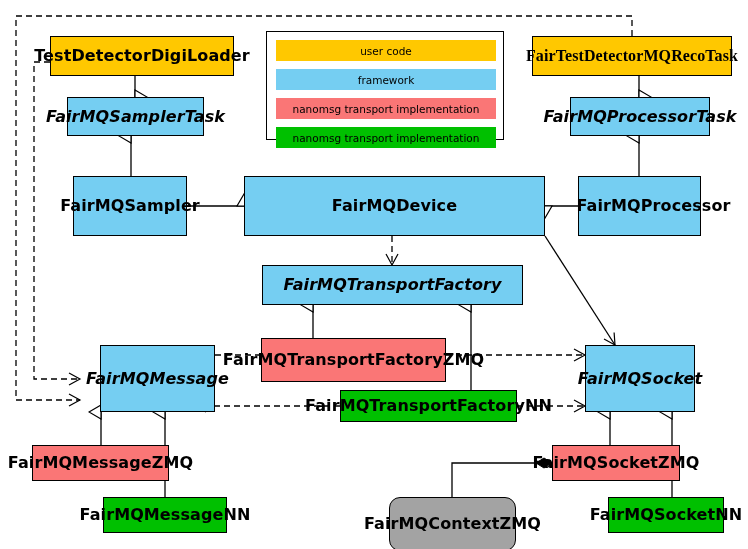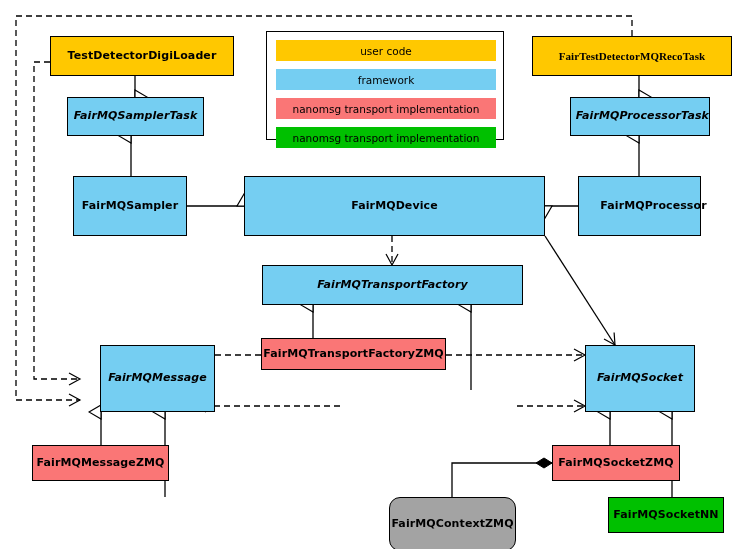--- a/index.html
+++ b/index.html
@@ -22,21 +22,21 @@
     height: 549px;
   }
   .node {
     position: absolute;
     box-sizing: border-box;
     border: 1px solid #000000;
     display: flex;
     align-items: center;
     justify-content: center;
     text-align: center;
-    font-size: 11px;
+    font-size: 16px;
     font-weight: bold;
     color: #000000;
     line-height: 1.1;
     letter-spacing: 0.1px;
     z-index: 3;
   }
   .node.abstract {
     font-style: italic;
   }
   .legend-box {
@@ -163,46 +163,52 @@
 
   <div class="node" style="left: 50px; top: 36px; width: 184px; height: 40px; background: rgb(255, 200, 0);">
     <span>TestDetectorDigiLoader</span>
   </div>
   <div class="node" style="left: 532px; top: 36px; width: 200px; height: 40px; background: rgb(255, 200, 0); font-family: Liberation Serif, serif;">
     <span>FairTestDetectorMQRecoTask</span>
   </div>
   <div class="node abstract" style="left: 67px; top: 97px; width: 137px; height: 39px; background: rgb(117, 206, 242);">
     <span>FairMQSamplerTask</span>
   </div>
-  <div class="node abstract" style="left: 570px; top: 97px; width: 140px; height: 39px; background: rgb(117, 206, 242); justify-content: flex-end;">
+  <div class="node abstract" style="left: 570px; top: 97px; width: 140px; height: 39px; background: rgb(117, 206, 242);">
     <span>FairMQProcessorTask</span>
   </div>
   <div class="node" style="left: 73px; top: 176px; width: 114px; height: 60px; background: rgb(117, 206, 242);">
     <span>FairMQSampler</span>
   </div>
   <div class="node" style="left: 244px; top: 176px; width: 301px; height: 60px; background: rgb(117, 206, 242);">
     <span>FairMQDevice</span>
   </div>
   <div class="node" style="left: 578px; top: 176px; width: 123px; height: 60px; background: rgb(117, 206, 242); padding-left: 28px;">
     <span>FairMQProcessor</span>
   </div>
   <div class="node abstract" style="left: 262px; top: 265px; width: 261px; height: 40px; background: rgb(117, 206, 242);">
     <span>FairMQTransportFactory</span>
   </div>
-  <div class="node" style="left: 261px; top: 338px; width: 185px; height: 32px; background: rgb(250, 118, 118);">
+  <div class="node" style="left: 261px; top: 338px; width: 185px; height: 44px; background: rgb(250, 118, 118);">
     <span>FairMQTransportFactoryZMQ</span>
+  </div>
+  <div class="node" style="left: 340px; top: 390px; width: 177px; height: 32px; background: rgb(0, 192, 0);">
+    <span>FairMQTransportFactoryNN</span>
   </div>
   <div class="node abstract" style="left: 80px; top: 345px; width: 115px; height: 67px; background: rgb(117, 206, 242); margin-left: 20px;">
     <span>FairMQMessage</span>
   </div>
   <div class="node abstract" style="left: 585px; top: 345px; width: 110px; height: 67px; background: rgb(117, 206, 242);">
     <span>FairMQSocket</span>
   </div>
   <div class="node" style="left: 32px; top: 445px; width: 137px; height: 36px; background: rgb(250, 118, 118);">
     <span>FairMQMessageZMQ</span>
+  </div>
+  <div class="node" style="left: 103px; top: 497px; width: 124px; height: 36px; background: rgb(0, 192, 0);">
+    <span>FairMQMessageNN</span>
   </div>
   <div class="node" style="left: 552px; top: 445px; width: 128px; height: 36px; background: rgb(250, 118, 118);">
     <span>FairMQSocketZMQ</span>
   </div>
   <div class="node" style="left: 608px; top: 497px; width: 116px; height: 36px; background: rgb(0, 192, 0);">
     <span>FairMQSocketNN</span>
   </div>
   <div class="node" style="left: 389px; top: 497px; width: 127px; height: 54px; background: #a3a3a3; border-radius: 11px;">
     <span>FairMQContextZMQ</span>
   </div>

